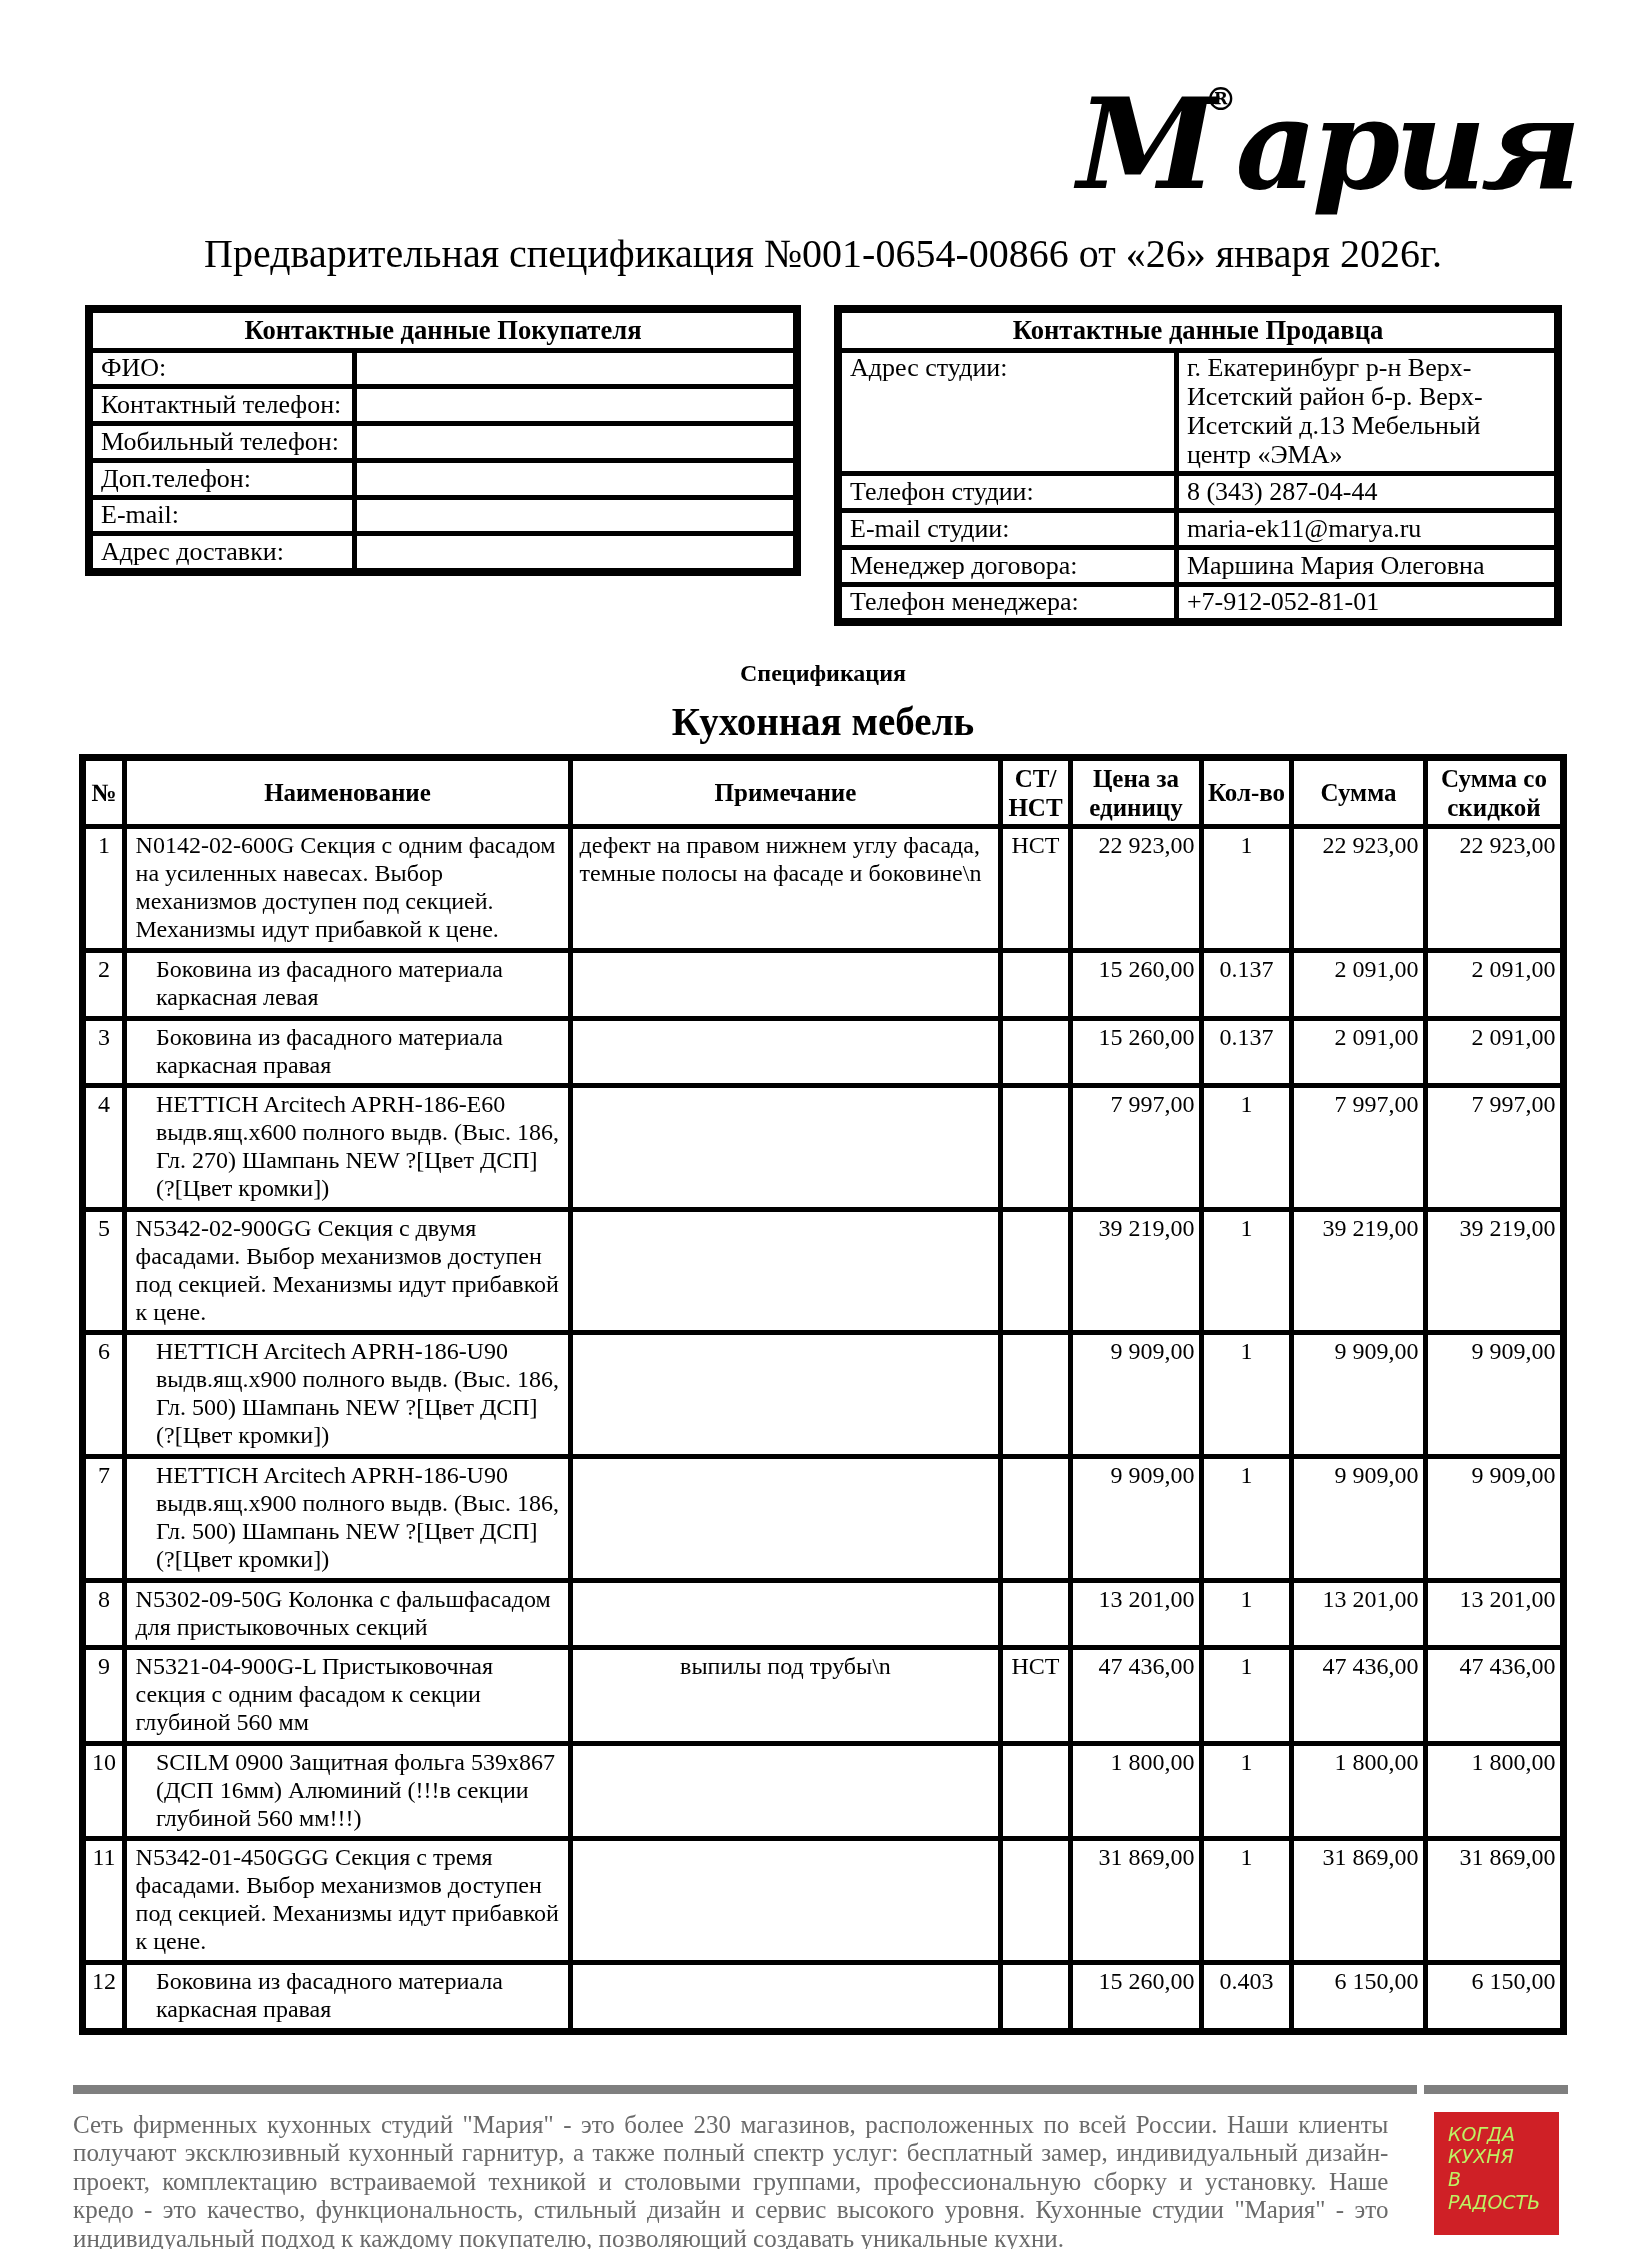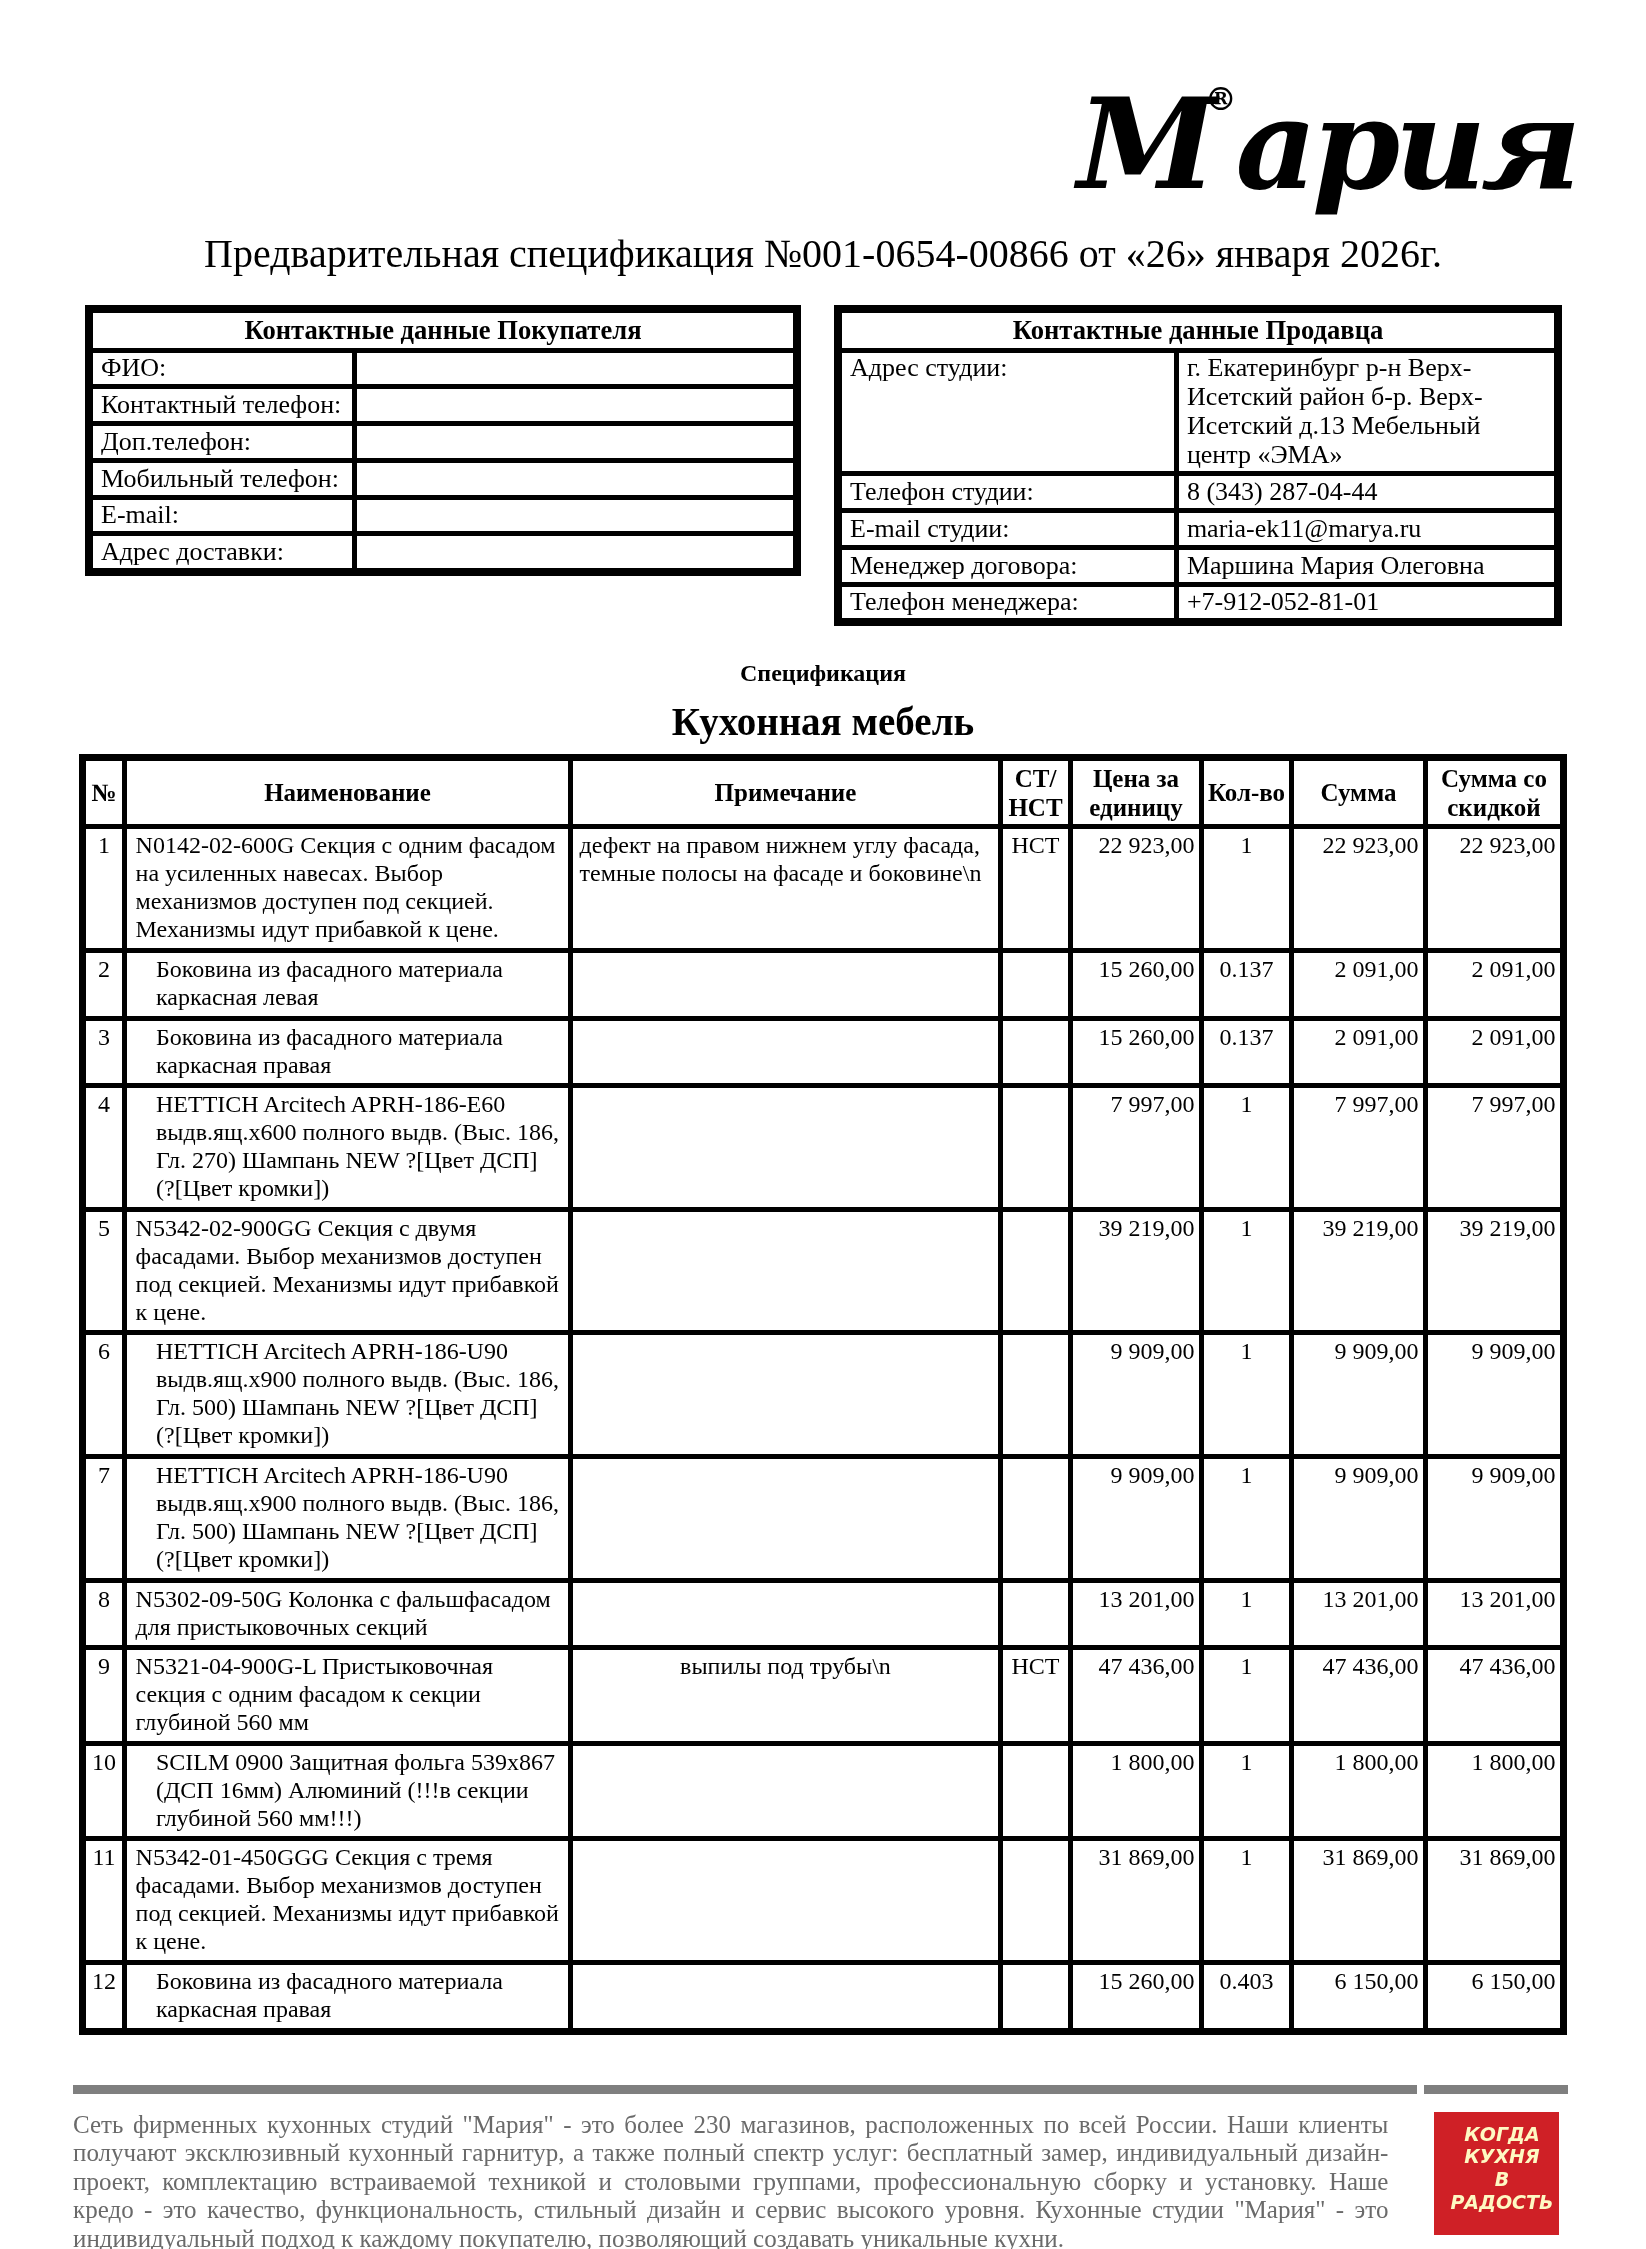--- a/index.html
+++ b/index.html
@@ -46,23 +46,23 @@
 
   
   .footer{position:absolute;left:73px;top:2085px;width:1495px;}
   .fbar-row{display:flex;gap:6.6px;height:8.6px;}
   .fbar-main{flex:1;background:#7f7f7f;}
   .fbar-side{width:144px;background:#7f7f7f;}
   .fbody{display:flex;margin-top:17.3px;}
   .ftext{flex:1;color:#6a6a6a;font-size:25px;line-height:28.5px;text-align:justify;
          padding-right:29px;margin-right:6.6px;}
   .fbadge-col{width:144px;padding-top:1.3px;}
-  .fbadge{width:125px;height:123px;margin:0 auto;background:#cf2026;color:#fef9c3;
-          font-family:"DejaVu Sans","Liberation Sans",sans-serif;font-weight:bold;font-style:italic;
-          font-size:19px;line-height:22.6px;padding:10.6px 2.7px 0 14.6px;box-sizing:border-box;white-space:pre-line;text-align:center;}
+  .fbadge{width:125px;height:123px;margin:0 auto;background:#cf2026;color:#bef264;
+          font-family:"DejaVu Sans","Liberation Sans",sans-serif;font-weight:normal;font-style:italic;
+          font-size:19px;line-height:22.6px;padding:10.6px 2.7px 0 14.6px;box-sizing:border-box;white-space:pre-line;}
 </style>
 </head>
 <body>
 
 <div class="page">
 
   <div class="logo-row">
     <span class="logo"><span>М</span><span class="reg">®</span><span>ария</span></span>
   </div>
 
@@ -80,25 +80,25 @@
           </tr>
       <tr>
             <td>ФИО:</td>
             <td></td>
           </tr>
       <tr>
             <td>Контактный телефон:</td>
             <td></td>
           </tr>
       <tr>
+            <td>Мобильный телефон:</td>
+            <td></td>
+          </tr>
+      <tr>
             <td>Доп.телефон:</td>
-            <td></td>
-          </tr>
-      <tr>
-            <td>Мобильный телефон:</td>
             <td></td>
           </tr>
       <tr>
             <td>E-mail:</td>
             <td></td>
           </tr>
       <tr>
             <td>Адрес доставки:</td>
             <td></td>
           </tr>

